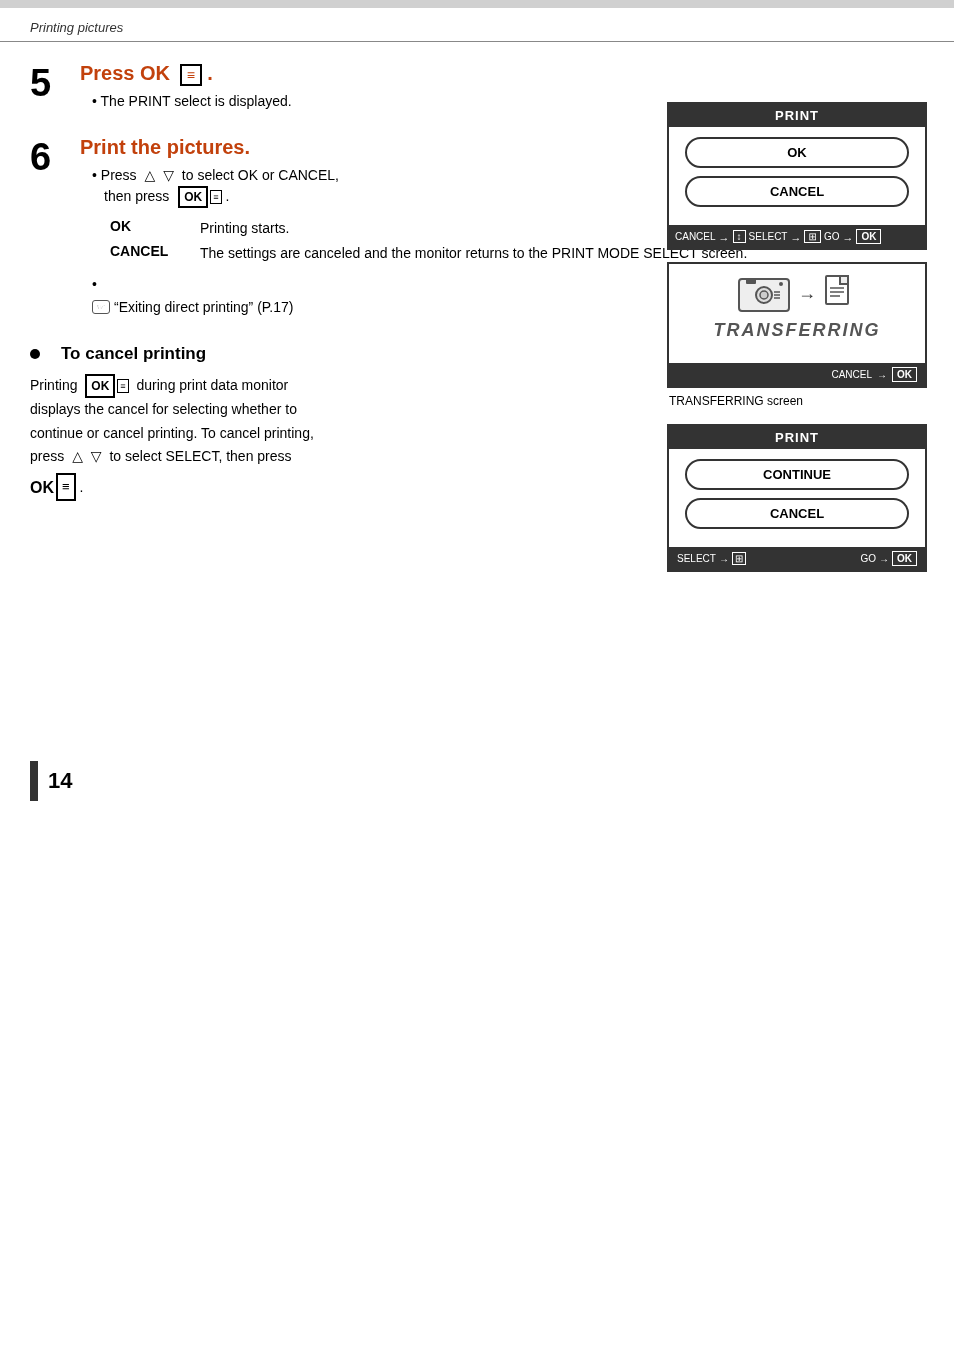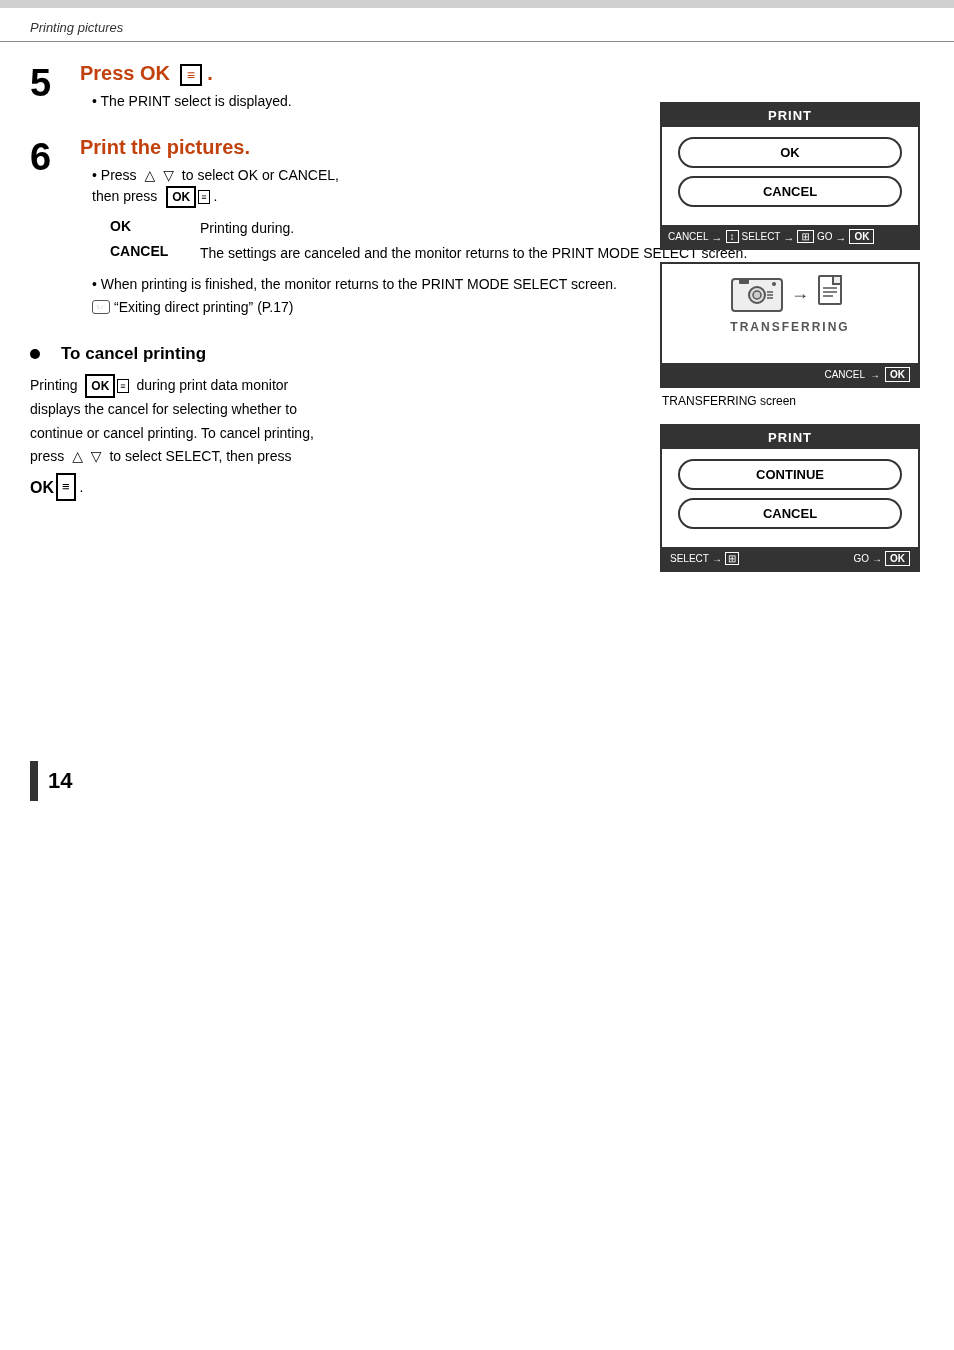--- a/index.html
+++ b/index.html
@@ -85,21 +85,21 @@
       font-size: 14px;
     }
     .ok-cancel-desc {
       font-size: 14px;
       line-height: 1.5;
     }
 
     
     .right-panel {
       position: absolute;
-      right: 34px;
+      right: 27px;
       top: 60px;
       width: 260px;
     }
 
     
     .screen-box {
       border: 2px solid #333;
       background: #fff;
       margin-bottom: 12px;
     }
@@ -181,25 +181,26 @@
     }
     .camera-icon {
       width: 52px;
       height: 38px;
     }
     .doc-icon {
       width: 32px;
       height: 38px;
     }
     .transfer-label {
-      font-size: 12px;
+      font-size: 18px;
       letter-spacing: 2px;
       font-weight: bold;
       color: #555;
-      margin-bottom: 19px;
+      margin-bottom: 12px;
+      font-style: italic;
     }
     .transfer-footer {
       background: #333;
       color: #fff;
       font-size: 10px;
       padding: 4px 8px;
       display: flex;
       align-items: center;
       justify-content: flex-end;
       gap: 3px;
@@ -325,43 +326,42 @@
     <div class="step-number">6</div>
     <div class="step-content">
       <div class="step-heading">Print the pictures.</div>
 
       <div class="bullet">
         <span>Press</span>
         <span style="margin: 0 4px; font-size:14px;">△</span>
         <span style="margin-right: 4px; font-size:14px;">▽</span>
         <span>to select OK or CANCEL,</span>
         <br>
-        <span style="margin-left:0;">
+        <span style="margin-left:12px;">
           <span>then press</span>
           <span class="ok-inline" style="margin-left:5px;">
             <span class="ok-rect">OK</span>
             <span class="menu-icon">≡</span>
           </span>
           <span> .</span>
         </span>
       </div>
 
       <div class="ok-cancel-table">
         <div class="ok-cancel-row">
           <span class="ok-cancel-key">OK</span>
-          <span class="ok-cancel-desc">Printing during.</span>
+          <span class="ok-cancel-desc">Printing starts.</span>
         </div>
         <div class="ok-cancel-row" style="align-items:flex-start;">
           <span class="ok-cancel-key">CANCEL</span>
           <span class="ok-cancel-desc">The settings are canceled and the monitor returns to the PRINT MODE SELECT screen.</span>
         </div>
       </div>
 
       <div class="bullet">
-        <span>When printing is finished, the monitor returns to the PRINT MODE SELECT screen.</span>
         <br>
         <span class="ref-link" style="margin-left:0;">
           <span style="display:inline-block; width:18px; height:14px; border:1.5px solid #555; border-radius:3px; font-size:9px; text-align:center; line-height:13px; font-style:normal;">☞</span>
           <span>“Exiting direct printing” (P.17)</span>
         </span>
       </div>
 
     </div>
   </div>
 

